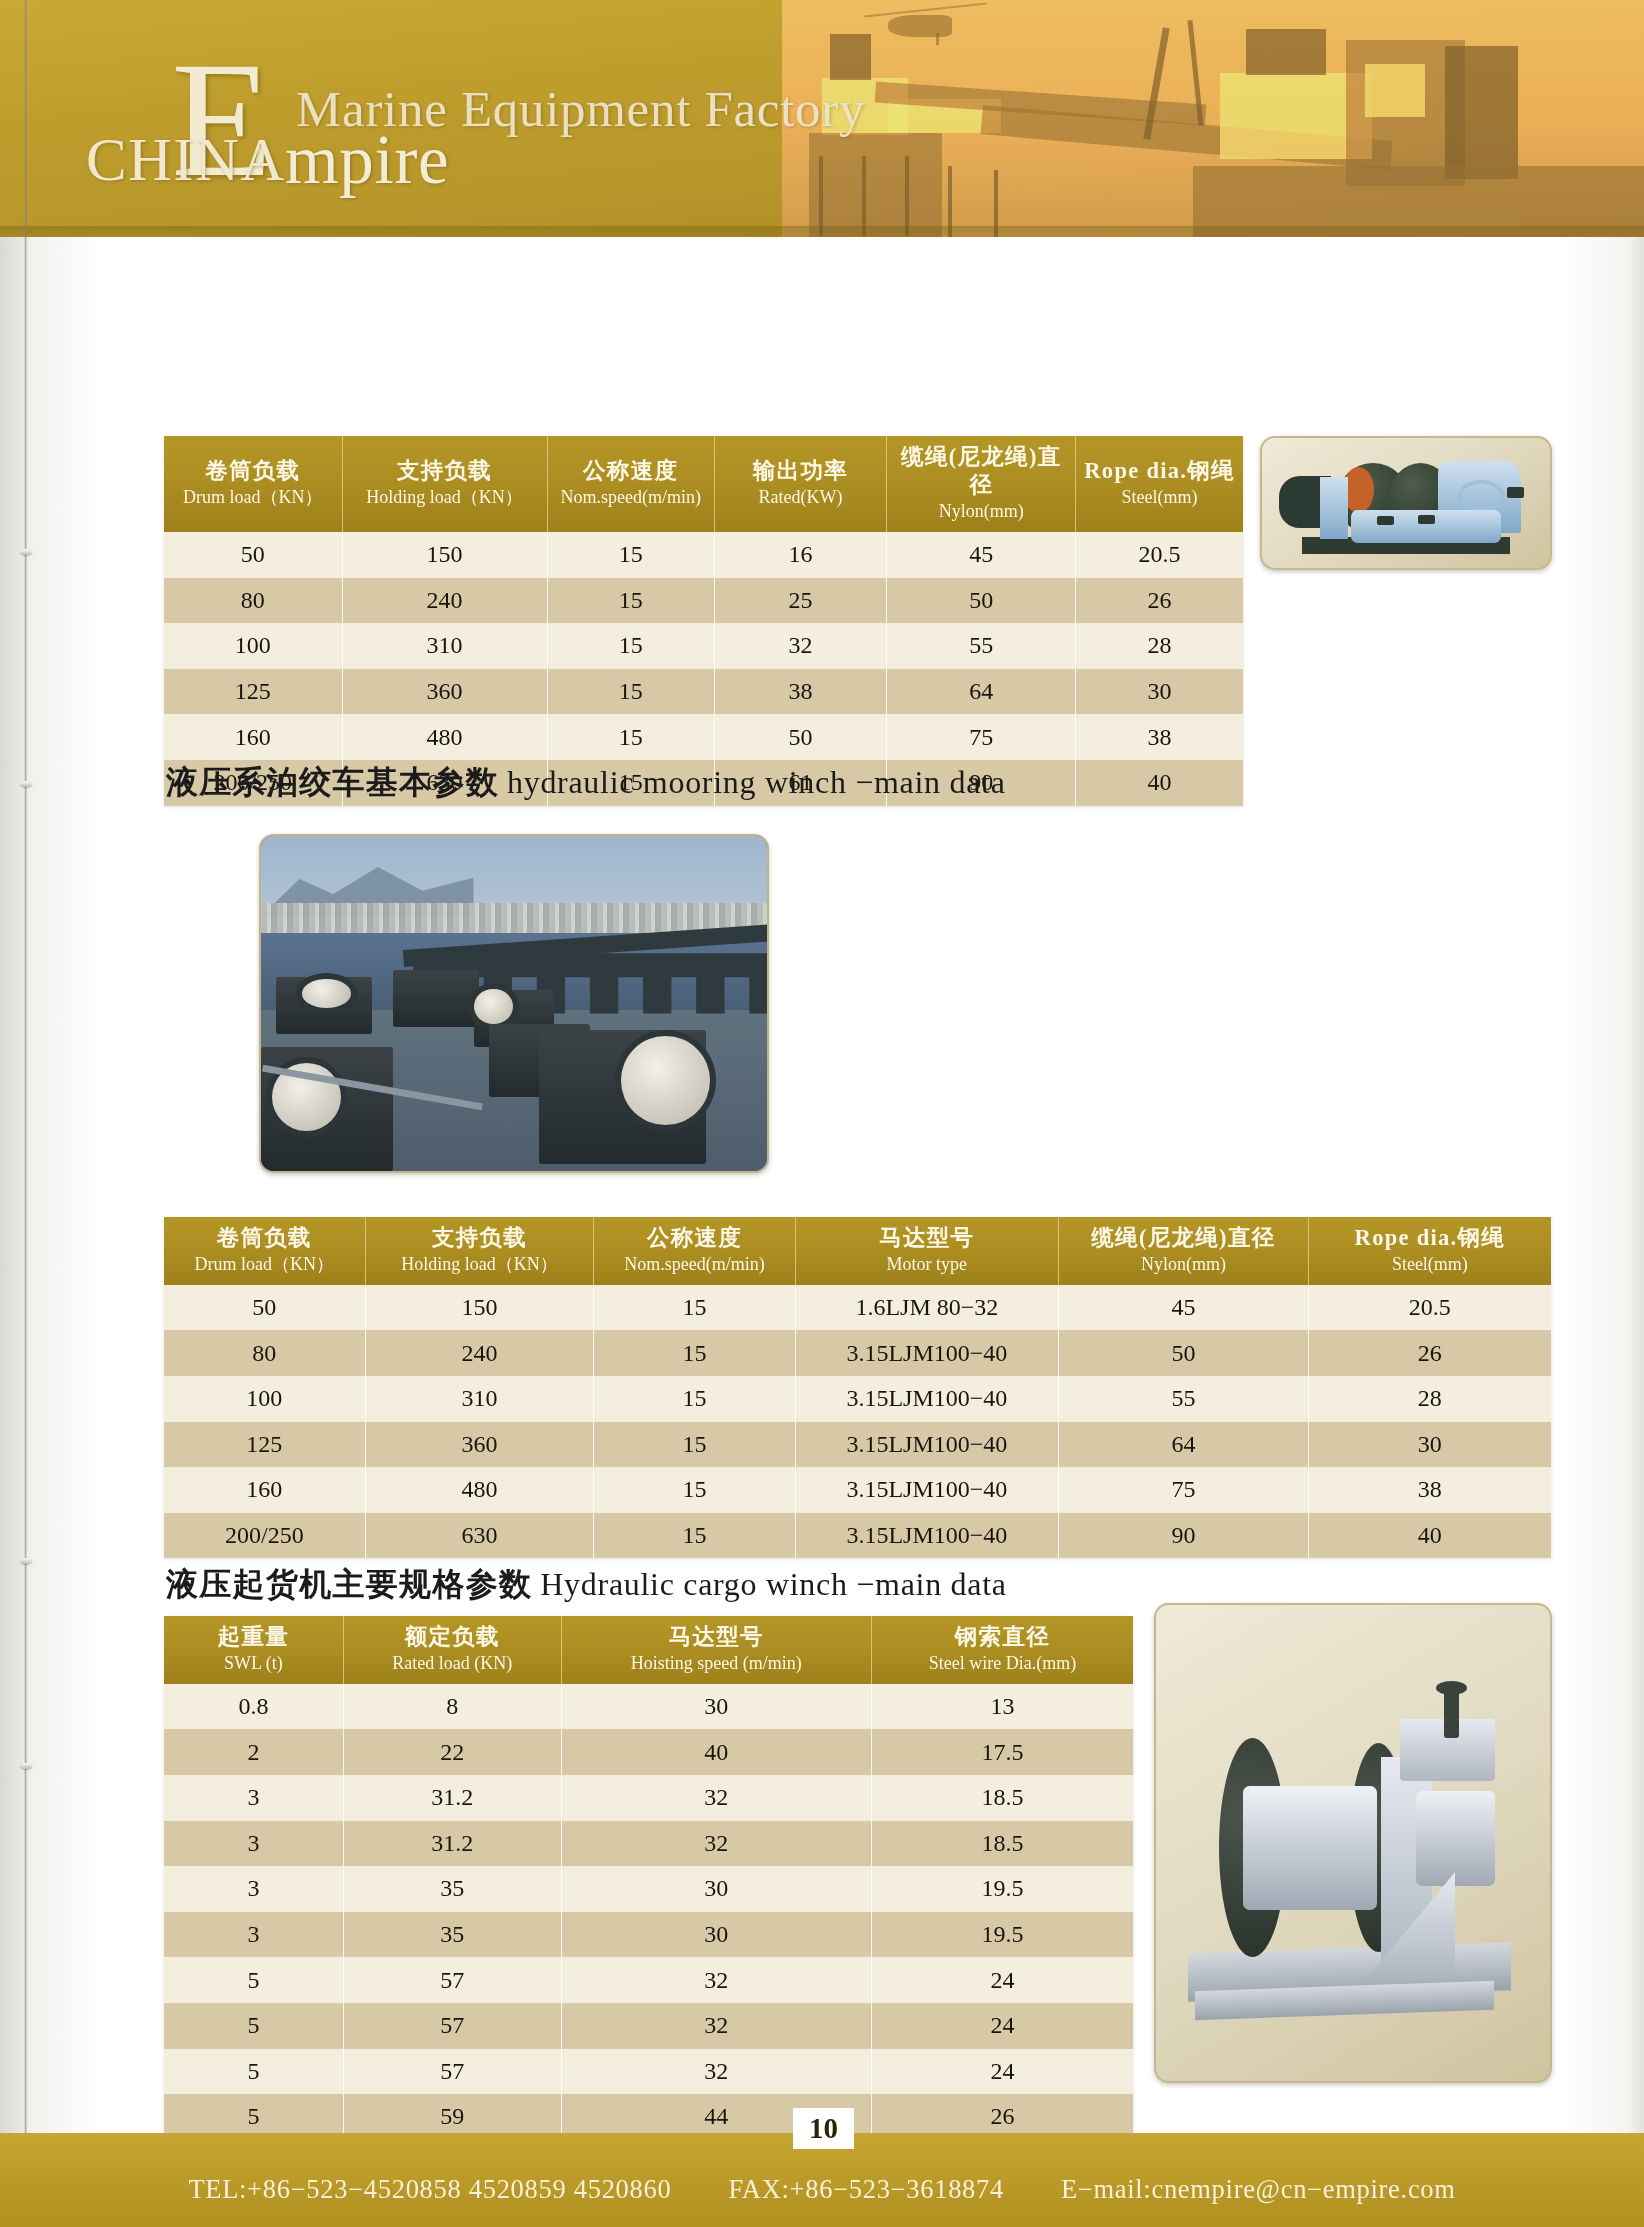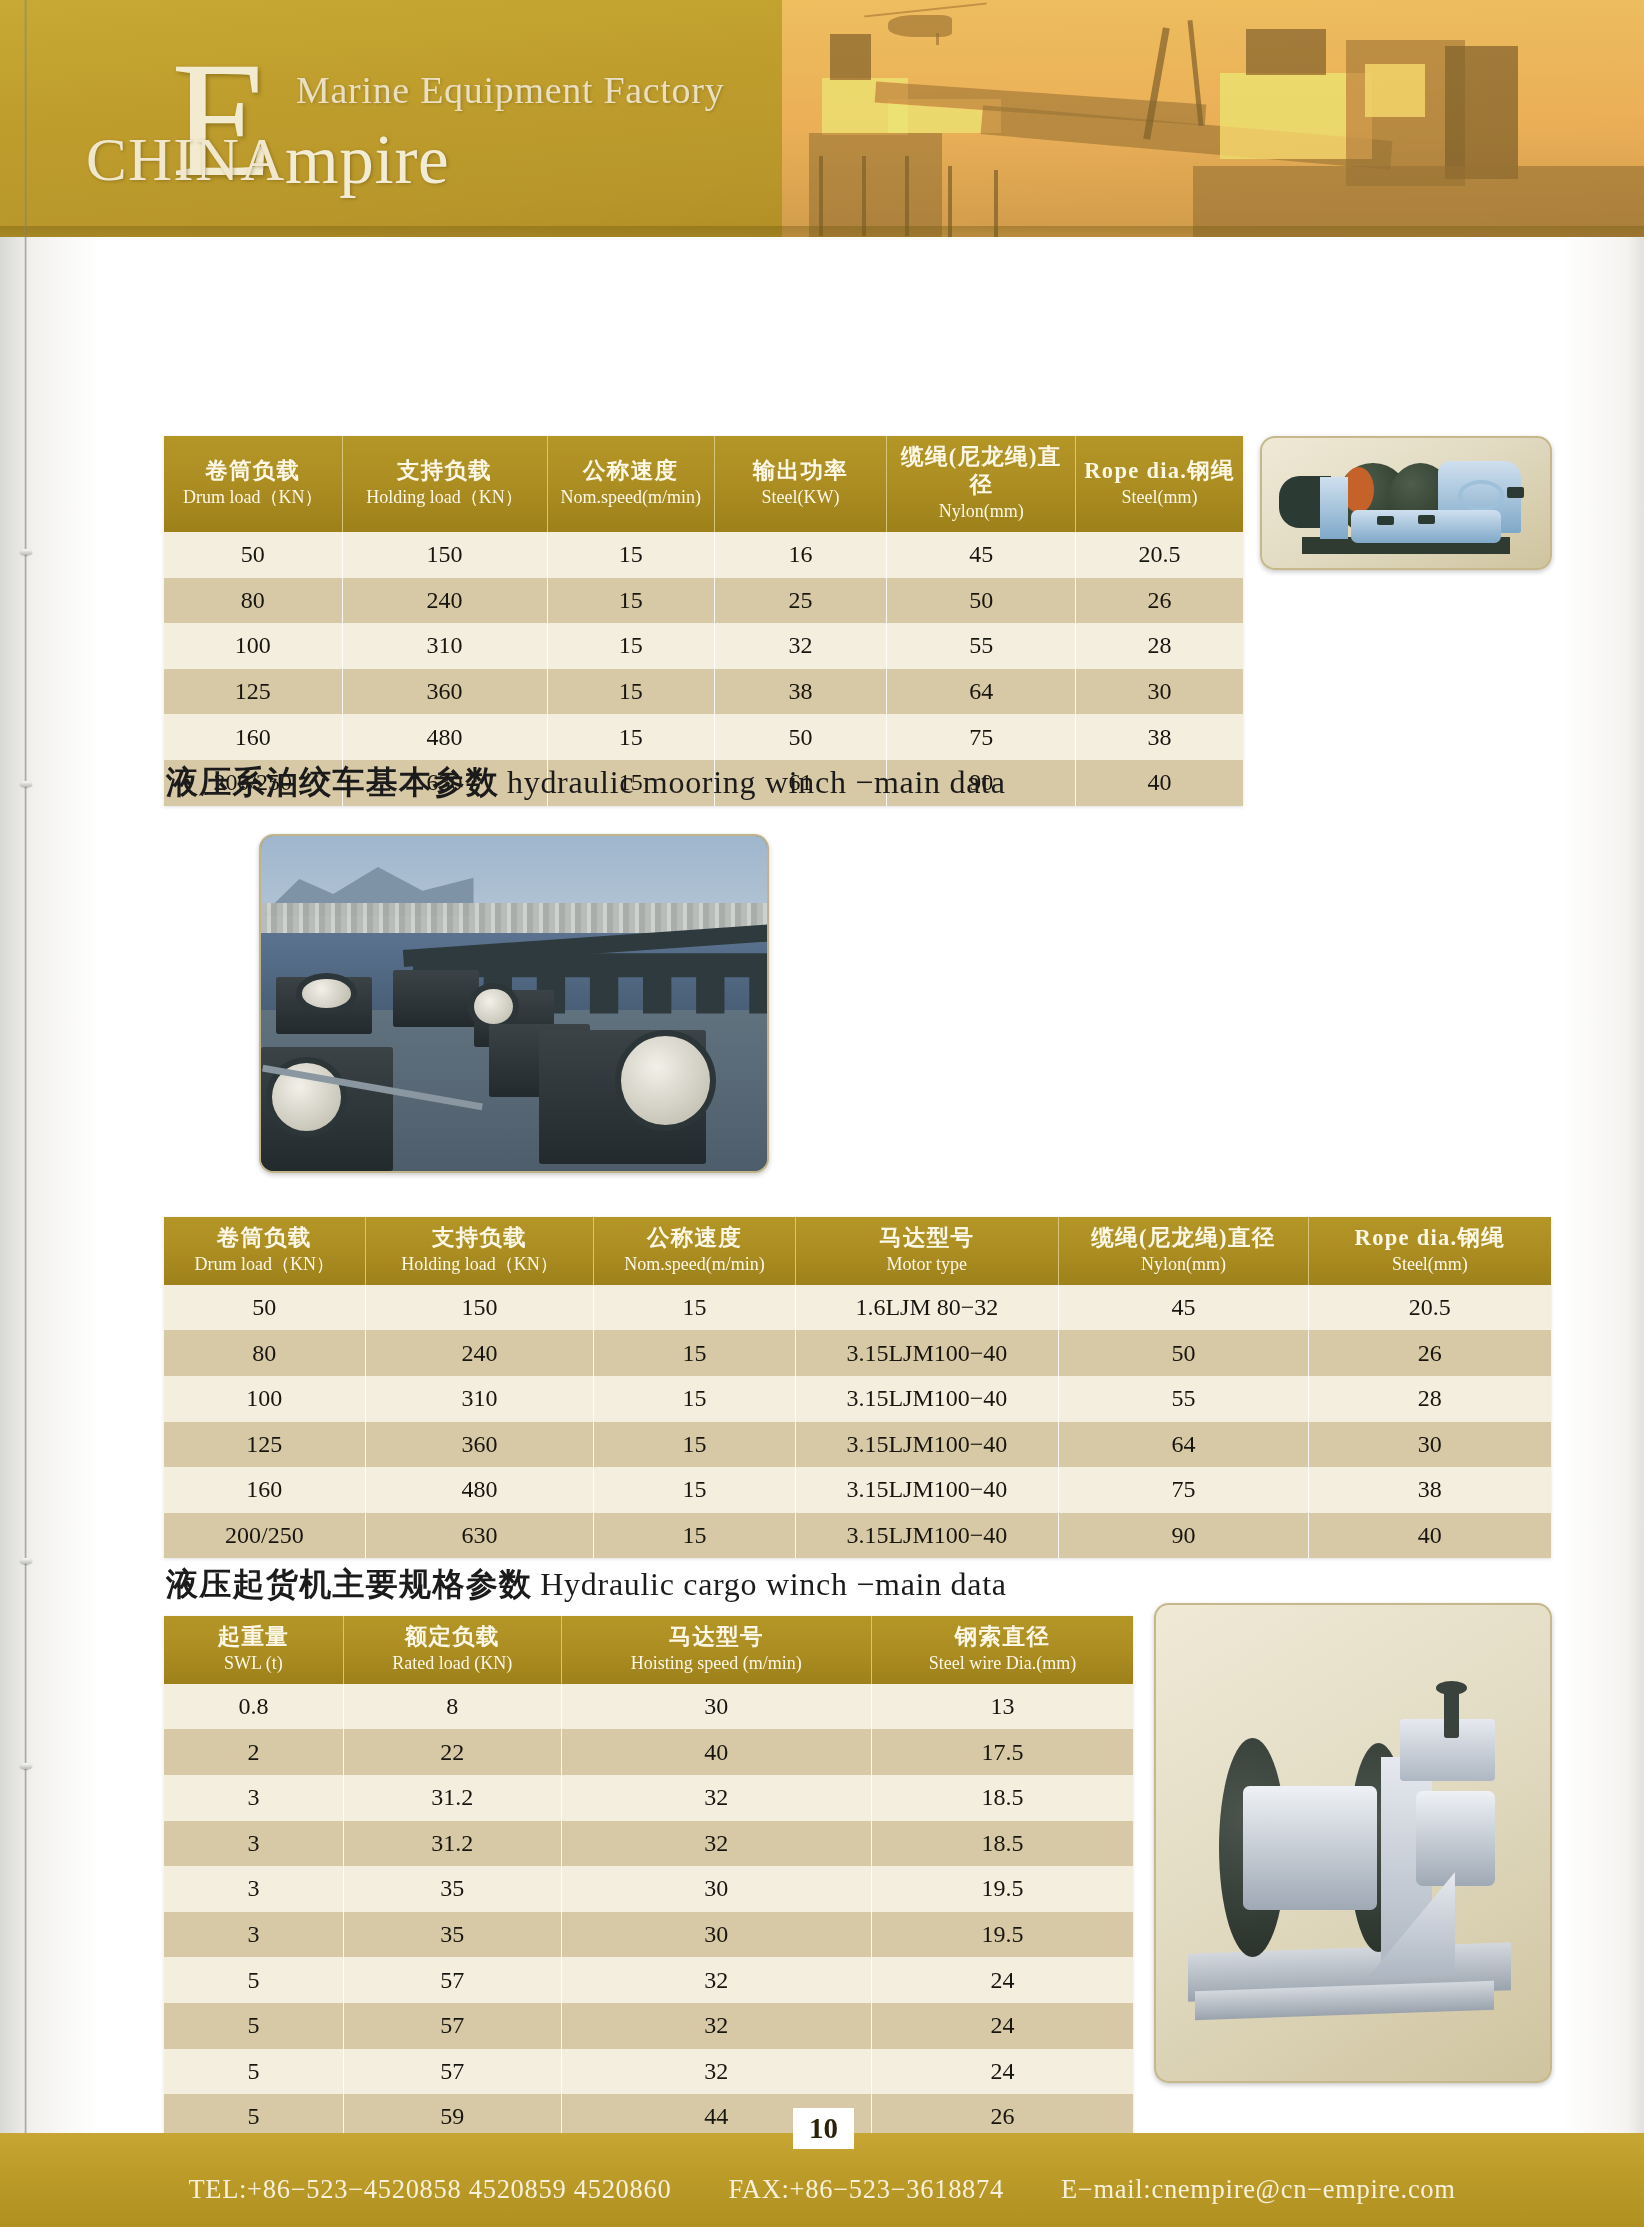--- a/index.html
+++ b/index.html
@@ -109,22 +109,22 @@
   .logo-mpire {
     position: absolute;
     left: 119px; top: 57px;
     font-size: 69px;
     color: #f3ecd4;
     letter-spacing: 0.7px;
     text-shadow: 1.3px 1.3px 3.3px rgba(90,70,12,.4);
   }
   .logo-marine {
     position: absolute;
-    left: 130px; top: 4px;
-    font-size: 38px;
+    left: 130px; top: 16px;
+    font-size: 51px;
     color: #eee6ce;
     letter-spacing: 0.7px;
     opacity: .92;
     white-space: nowrap;
     text-shadow: 1.3px 1.3px 3.3px rgba(90,70,12,.35);
   }
 
   
   .content {
     position: absolute;
@@ -303,21 +303,21 @@
             <th>
               <span class="th-cn">支持负载</span>
               <span class="th-en">Holding load（KN）</span>
             </th>
             <th>
               <span class="th-cn">公称速度</span>
               <span class="th-en">Nom.speed(m/min)</span>
             </th>
             <th>
               <span class="th-cn">输出功率</span>
-              <span class="th-en">Steel(KW)</span>
+              <span class="th-en">Rated(KW)</span>
             </th>
             <th>
               <span class="th-cn">缆绳(尼龙绳)直径</span>
               <span class="th-en">Nylon(mm)</span>
             </th>
             <th>
               <span class="th-cn">Rope dia.钢绳</span>
               <span class="th-en">Steel(mm)</span>
             </th>
           </tr>

